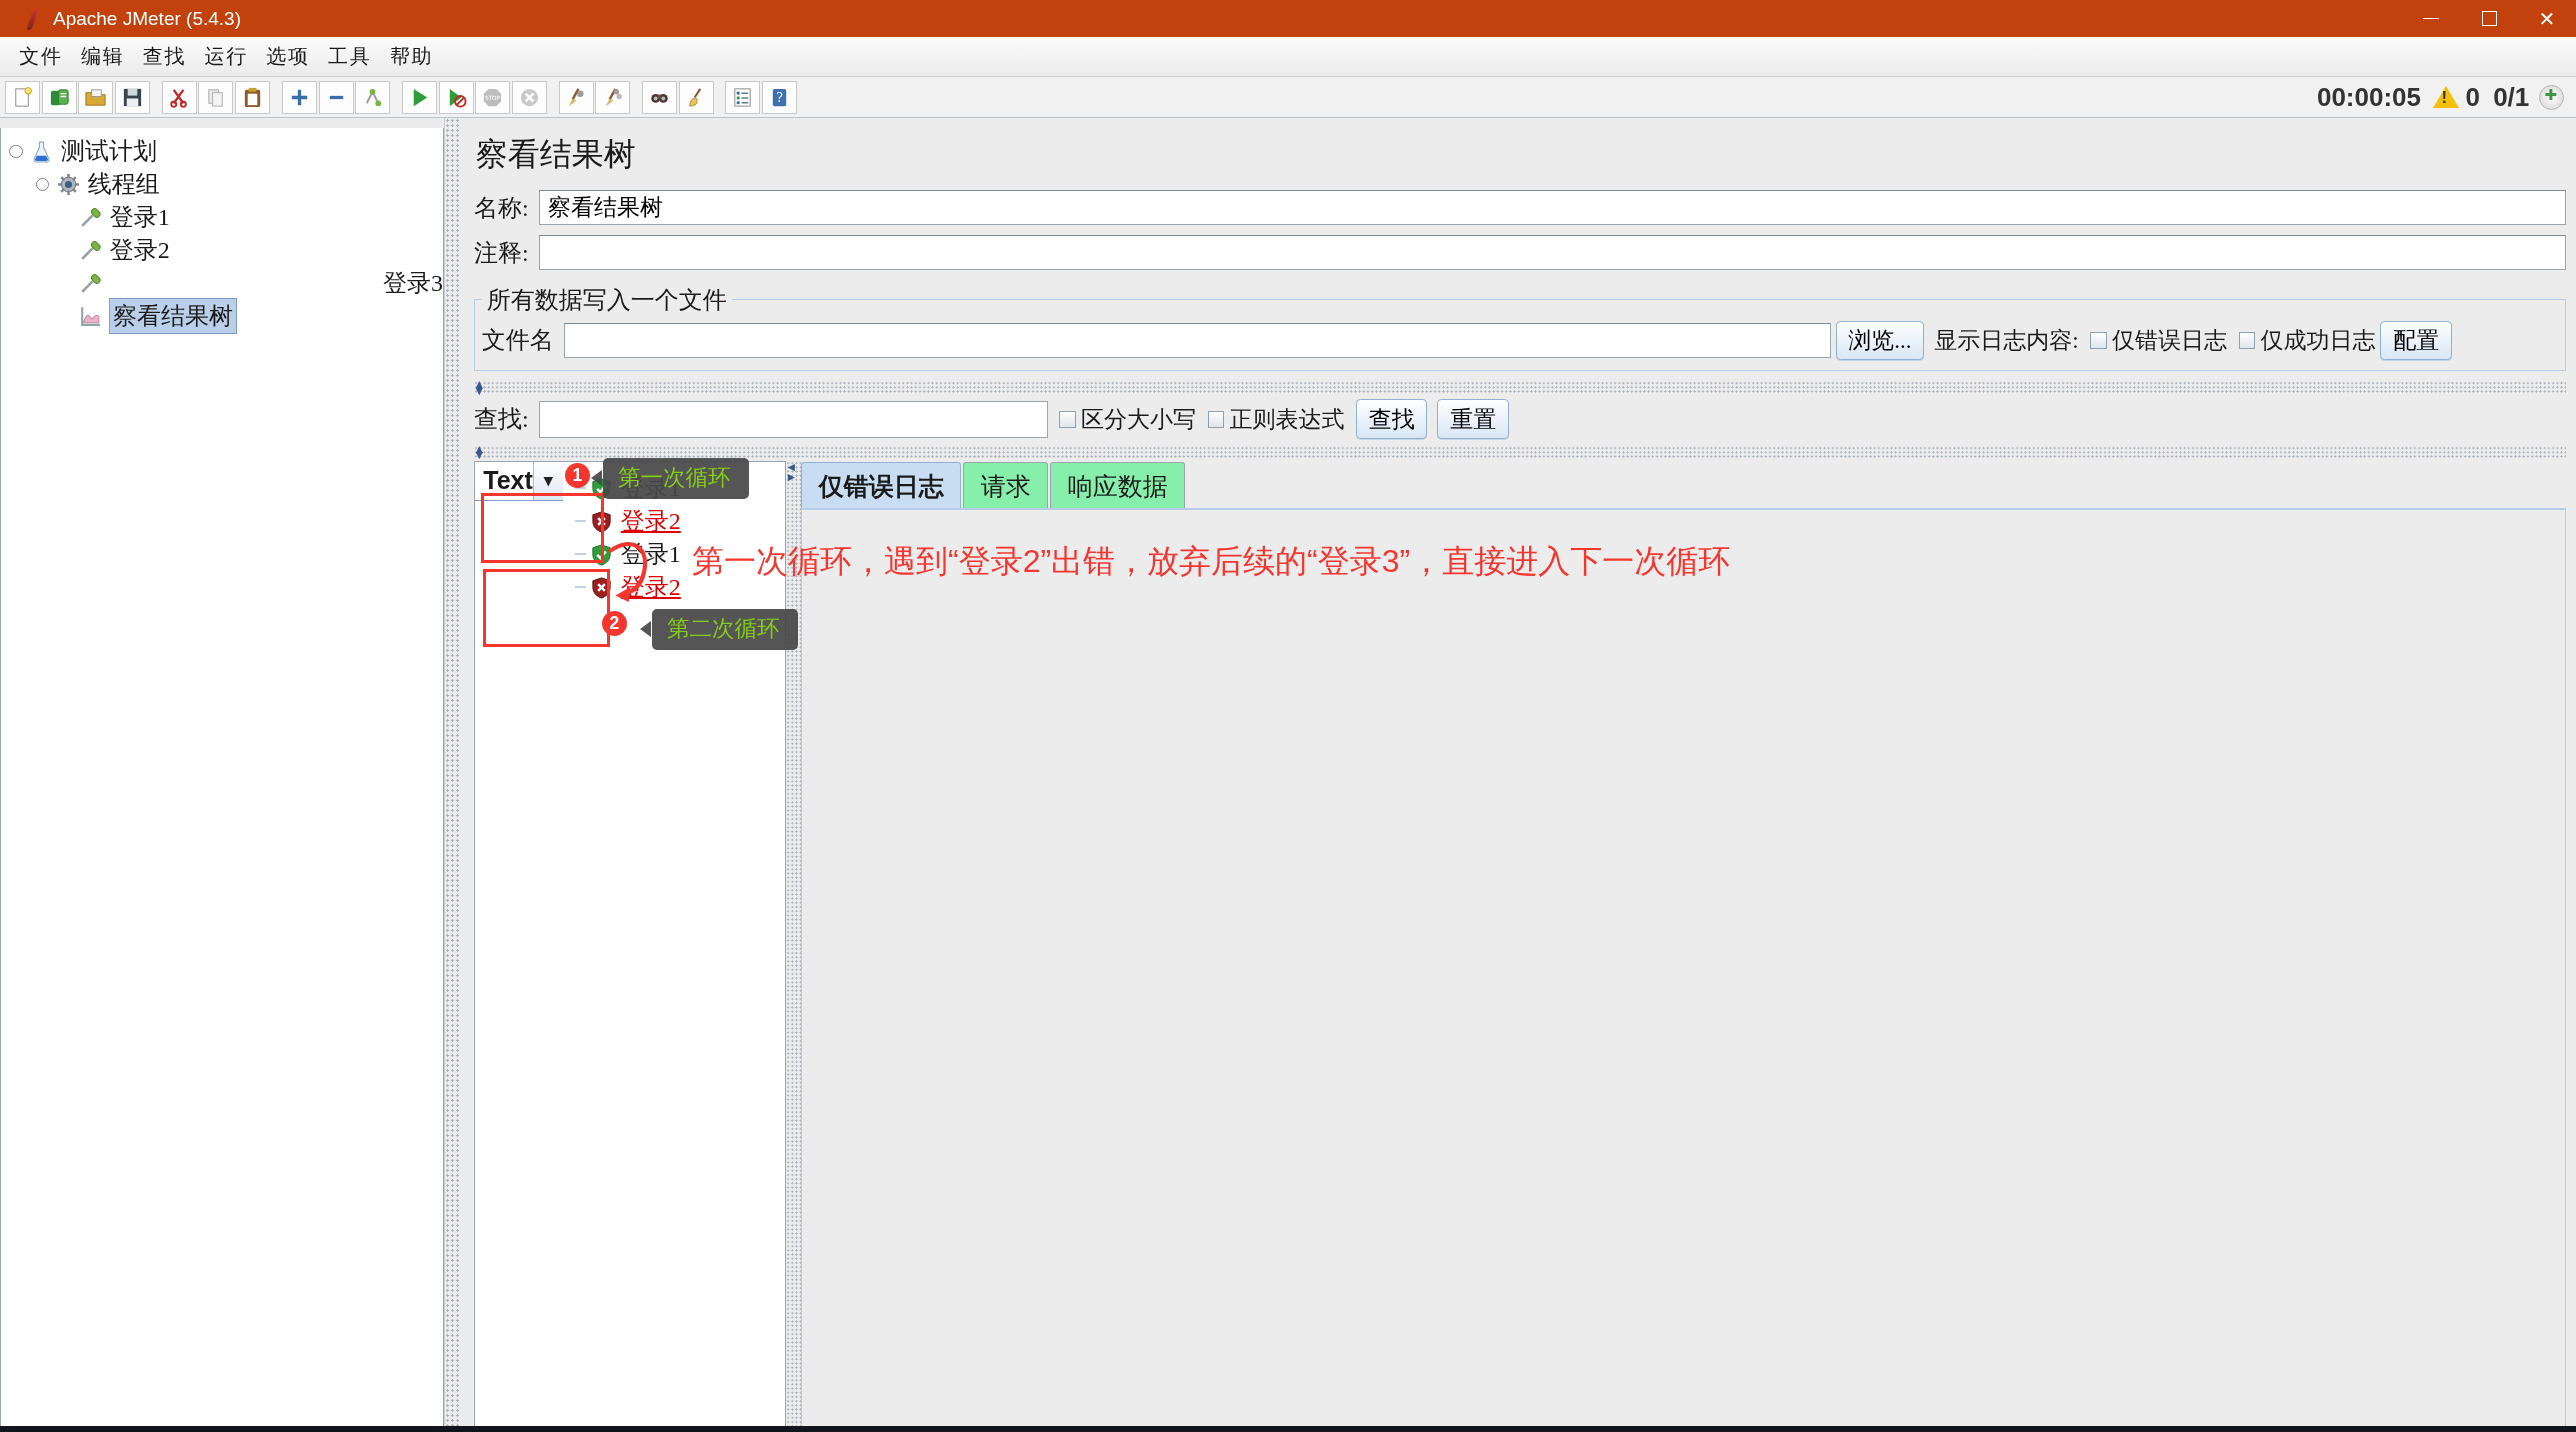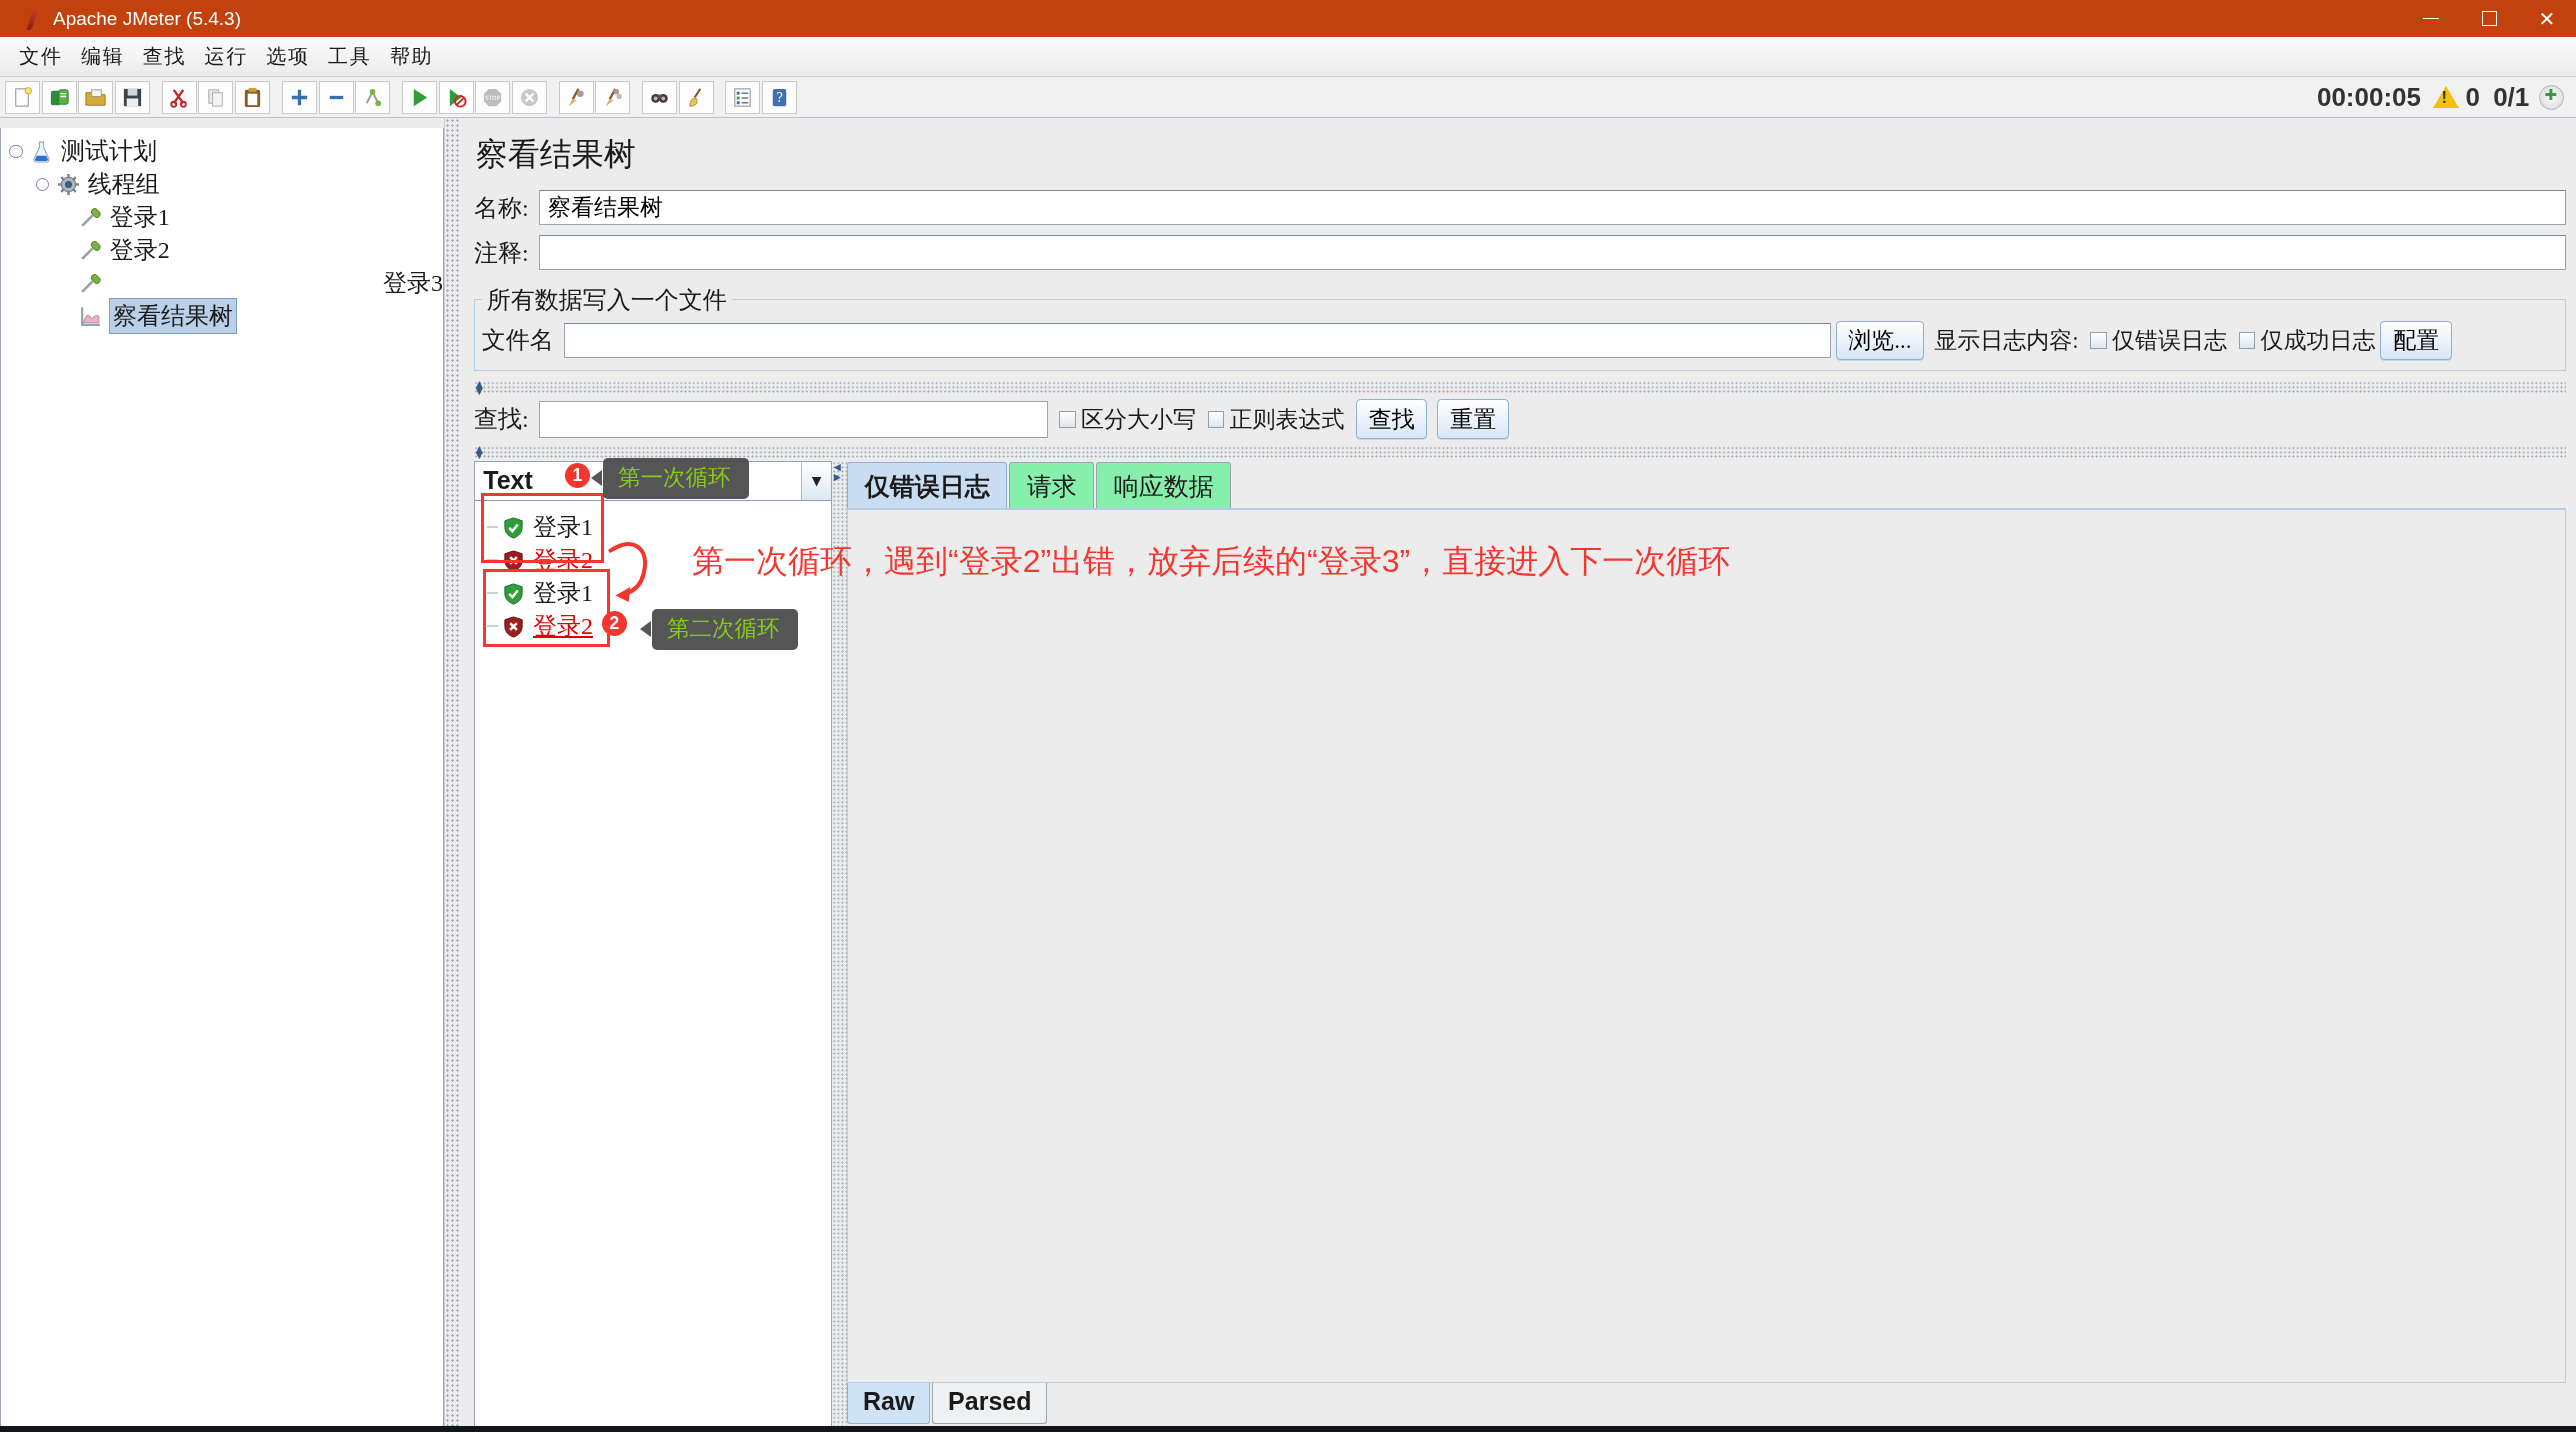--- a/index.html
+++ b/index.html
@@ -55,21 +55,21 @@
   .jbtn { font-family:"Liberation Serif","DejaVu Serif",serif; font-size:23px; background:linear-gradient(#ffffff,#d8e6f5); border:0.8px solid #8fb0d0; border-radius:4.2px; padding:3.3px 11.7px; margin:0 5px; white-space:nowrap; box-shadow:0 0.8px 0 #b9cfe4; }
   .cb { width:16.7px; height:16.7px; background:linear-gradient(#fefefe,#dfe6ec); border:0.8px solid #8ca0b2; display:inline-block; margin:0 5px 0 11.7px; flex:0 0 auto; }
   .cb-label { font-size:23px; white-space:nowrap; }
   .h-splitter { height:13.3px; margin:1.7px 0; background-image:radial-gradient(#aab2bc 1px,transparent 1px); background-size:4.2px 4.2px; position:relative; }
   .h-splitter .tri { position:absolute; left:1.7px; top:0; font-size:9.2px; color:#39598c; font-family:"DejaVu Sans",sans-serif; line-height:6.7px; }
   .search-row { display:flex; align-items:center; margin:3.3px 0 5px 0; }
   .search-input { width:509px; height:37px; background:#fff; border:0.8px solid #9aa4ae; font-size:23px; padding:0 8.3px; }
 
   
   .results-split { flex:1; display:flex; position:relative; margin-bottom:0; }
-  .results-left { width:358px; display:flex; flex-direction:column; border:0.8px solid #9aa4ae; background:#fff; position:relative; }
+  .results-left { width:312px; display:flex; flex-direction:row; border:0.8px solid #9aa4ae; background:#fff; position:relative; }
   .combo { height:39px; border-bottom:0.8px solid #7d9fc4; display:flex; align-items:stretch; background:#fff; }
   .combo-value { flex:1; display:flex; align-items:center; padding-left:8.3px; font-family:"Liberation Sans","DejaVu Sans",sans-serif; font-weight:bold; font-size:25px; }
   .combo-btn { width:30px; border-left:0.8px solid #a9bccf; background:linear-gradient(#fff,#dde8f3); display:flex; align-items:center; justify-content:center; font-family:"DejaVu Sans",sans-serif; font-size:12.5px; color:#222; }
   .rtree { flex:1; position:relative; }
   .rtree-row { display:flex; align-items:center; height:33px; padding-left:11.7px; font-size:24px; }
   .rtree-row .conn { width:11.7px; height:1.7px; background:#c2d2e2; margin-right:3.3px; }
   .shield { width:23px; height:23px; margin-right:8.3px; flex:0 0 auto; }
   .rtree-label.err { color:#e00000; text-decoration:underline; }
   .scroll-bar-bottom { height:43px; border-top:0.8px solid #9aa4ae; background:#ececec; display:flex; align-items:center; padding-left:6.7px; font-family:"Liberation Sans","DejaVu Sans",sans-serif; font-weight:bold; font-size:25px; color:#222; }
   .scroll-bar-bottom .cb { margin-left:1.7px; }
@@ -436,24 +436,20 @@
           <span class="tris">◀<br>▶</span>
         </div>
 
       <div class="results-right">
         <div class="tabbar">
           <span class="tab active">仅错误日志</span>
           <span class="tab">请求</span>
           <span class="tab">响应数据</span>
         </div>
         <div class="tab-content"></div>
-        <div class="bottom-tabbar">
-          <span class="btab active">Raw</span>
-          <span class="btab">Parsed</span>
-        </div>
       </div>
 
       <div class="anno-note" style="left:218px; top:79px;">第一次循环，遇到“登录2”出错，放弃后续的“登录3”，直接进入下一次循环</div>
     </div>
   </div>
 </div>
 
 <div class="bottom-strip"></div>
 
 

